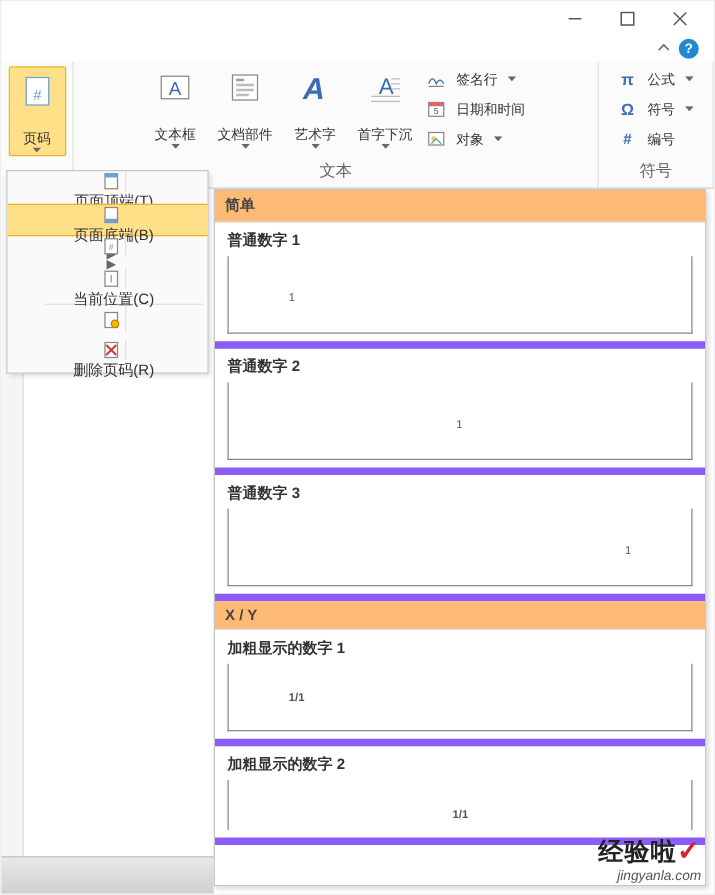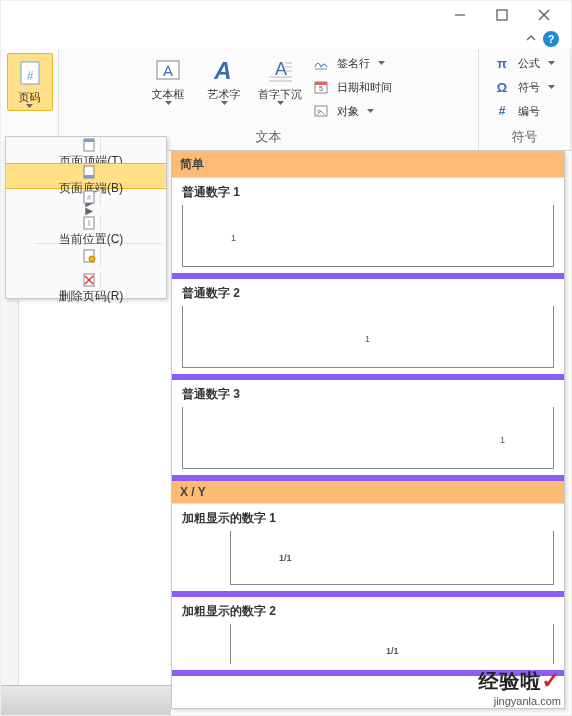--- a/index.html
+++ b/index.html
@@ -15,21 +15,21 @@
   .chev { width: 12px; height: 12px; }
   .qmark { width: 16px; height: 16px; border-radius: 50%; background: #1f8ad3; color: #fff; display: flex; align-items: center; justify-content: center; font-size: 11px; font-weight: bold; }
 
   
   .ribbon { height: 102px; border-bottom: 1px solid #d0d0d0; display: flex; background: #fbfbfb; }
   .rgroup { border-right: 1px solid #e0e0e0; display: flex; flex-direction: column; align-items: center; justify-content: space-between; padding: 4px 8px 2px 8px; }
   .rgroup .items { display: flex; gap: 10px; align-items: flex-start; flex: 1; }
   .glabel { font-size: 13px; color: #666; padding-bottom: 2px; }
   .bigbtn { display: flex; flex-direction: column; align-items: center; width: 46px; cursor: default; }
   .bigbtn .ico { width: 34px; height: 34px; display: flex; align-items: center; justify-content: center; }
-  .bigbtn .lbl { font-size: 11px; text-align: left; line-height: 14px; margin-top: 0; }
+  .bigbtn .lbl { font-size: 11px; text-align: left; line-height: 14px; margin-top: 14px; }
   .dropdown-arrow { width: 7px; height: 4px; }
   .active { background: #ffe089; border: 1px solid #e8b628; border-radius: 2px; padding: 2px 2px; }
 
   .small-list { display: flex; flex-direction: column; gap: 4px; }
   .small-item { display: flex; align-items: center; gap: 8px; height: 20px; }
   .small-item .sico { width: 16px; height: 16px; display: flex; align-items: center; justify-content: center; font-size: 13px; }
   .small-item .slbl { font-size: 11px; }
 
   
   .pn-menu { position: absolute; left: 4px; top: 135px; width: 162px; background: #fafafa; border: 1px solid #c7c7c7; box-shadow: 2px 2px 4px rgba(0,0,0,0.15); z-index: 5; }
@@ -41,32 +41,32 @@
   .pn-row.hover { background: #ffe089; border-top: 1px solid #e8b628; border-bottom: 1px solid #e8b628; }
   .pn-sep { height: 1px; background: #e0e0e0; margin: 2px 4px 2px 30px; }
 
   
   .gallery { position: absolute; left: 170px; top: 150px; right: 6px; bottom: 6px; background: #fff; border: 1px solid #c7c7c7; box-shadow: 2px 2px 4px rgba(0,0,0,0.15); z-index: 6; overflow: hidden; }
   .gh { background: #fdba74; padding: 4px 8px; font-size: 12px; font-weight: bold; color: #444; border-bottom: 1px solid #ddd; }
   .gitem { padding: 6px 10px; border-bottom: 6px solid #8b5cf6; }
   .gitem .gtitle { font-size: 12px; font-weight: bold; margin-bottom: 4px; }
   .gitem .gprev { border-left: 1px solid #888; border-right: 1px solid #888; border-bottom: 1px solid #888; height: 62px; position: relative; }
   .gitem .gprev .pnum { position: absolute; font-size: 9px; color: #555; }
-  .gitem.borderless .gprev { border: none; height: 54px; margin-left: 48px; }
+  .gitem.borderless .gprev { border: none; height: 54px; }
 
   
   .ruler-stub { position: absolute; left: 0; top: 140px; width: 18px; height: 560px; background: #f5f5f5; border-right: 1px solid #ddd; z-index: 1; color: #888; font-size: 8px; text-align: center; }
 
   .shadowbox { position: absolute; left: 0; bottom: 0; width: 170px; height: 30px; background: linear-gradient(#e8e8e8,#d0d0d0); z-index: 2; border-top: 1px solid #bbb; }
 
   
   .watermark { position: absolute; right: 10px; bottom: 8px; z-index: 20; text-align: right; }
   .watermark .l1 { font-size: 20px; font-weight: bold; color: #222; letter-spacing: 1px; }
   .watermark .l1 .chk { color: #d4232f; font-size: 22px; }
-  .watermark .l2 { font-size: 11px; color: #555; }
+  .watermark .l2 { font-size: 11px; color: #555; font-style: italic; }
 
   svg { display: block; }
 </style>
 </head>
 <body>
 
 <div class="titlebar">
   <div class="winctl">
     <svg width="12" height="12">
         <line x1="1" y1="6" x2="11" y2="6"></line>
@@ -116,20 +116,35 @@
   <div class="rgroup" style="flex:1;">
     <div class="items">
       <div class="bigbtn">
         <div class="ico">
           <svg width="30" height="30">
               <rect x="4" y="6" width="22" height="18" fill="#fff" stroke="#888"></rect>
               <text x="15" y="21" font-size="15" text-anchor="middle" fill="#3b6db3" font-family="serif">A</text>
             </svg>
         </div>
         <div class="lbl">文本框</div>
+        <svg class="dropdown-arrow">
+            <polygon points="0,0 7,0 3.5,4" fill="#666"></polygon>
+          </svg>
+      </div>
+      <div class="bigbtn">
+        <div class="ico">
+          <svg width="30" height="30">
+              <rect x="5" y="5" width="20" height="20" fill="#fff" stroke="#888"></rect>
+              <rect x="8" y="8" width="6" height="2" fill="#6aa3d8"></rect>
+              <rect x="8" y="12" width="14" height="2" fill="#bbb"></rect>
+              <rect x="8" y="16" width="14" height="2" fill="#bbb"></rect>
+              <rect x="8" y="20" width="10" height="2" fill="#bbb"></rect>
+            </svg>
+        </div>
+        <div class="lbl">文档部件</div>
         <svg class="dropdown-arrow">
             <polygon points="0,0 7,0 3.5,4" fill="#666"></polygon>
           </svg>
       </div>
       <div class="bigbtn">
         <div class="ico">
           <svg width="30" height="30">
               <text x="14" y="24" font-size="24" text-anchor="middle" fill="#3b6db3" font-style="italic" font-family="serif" font-weight="bold">A</text>
             </svg>
         </div>

